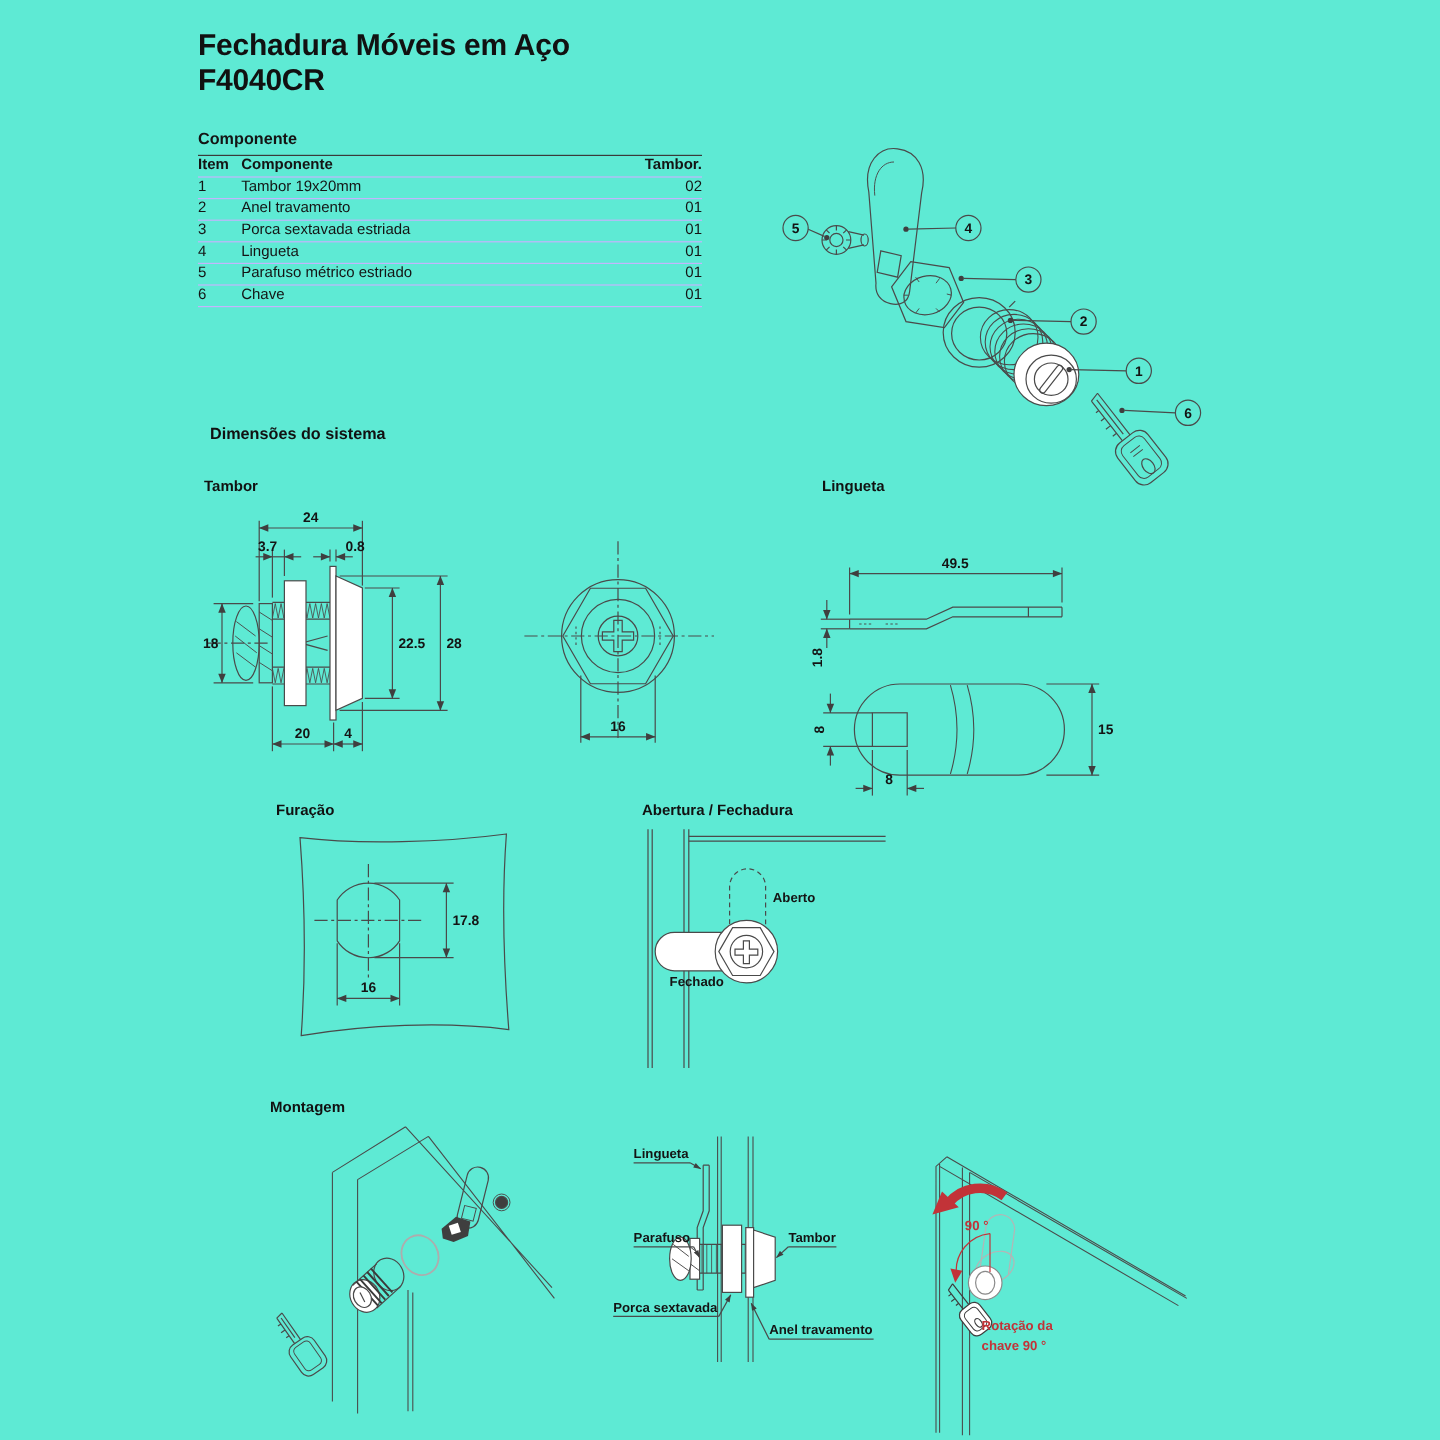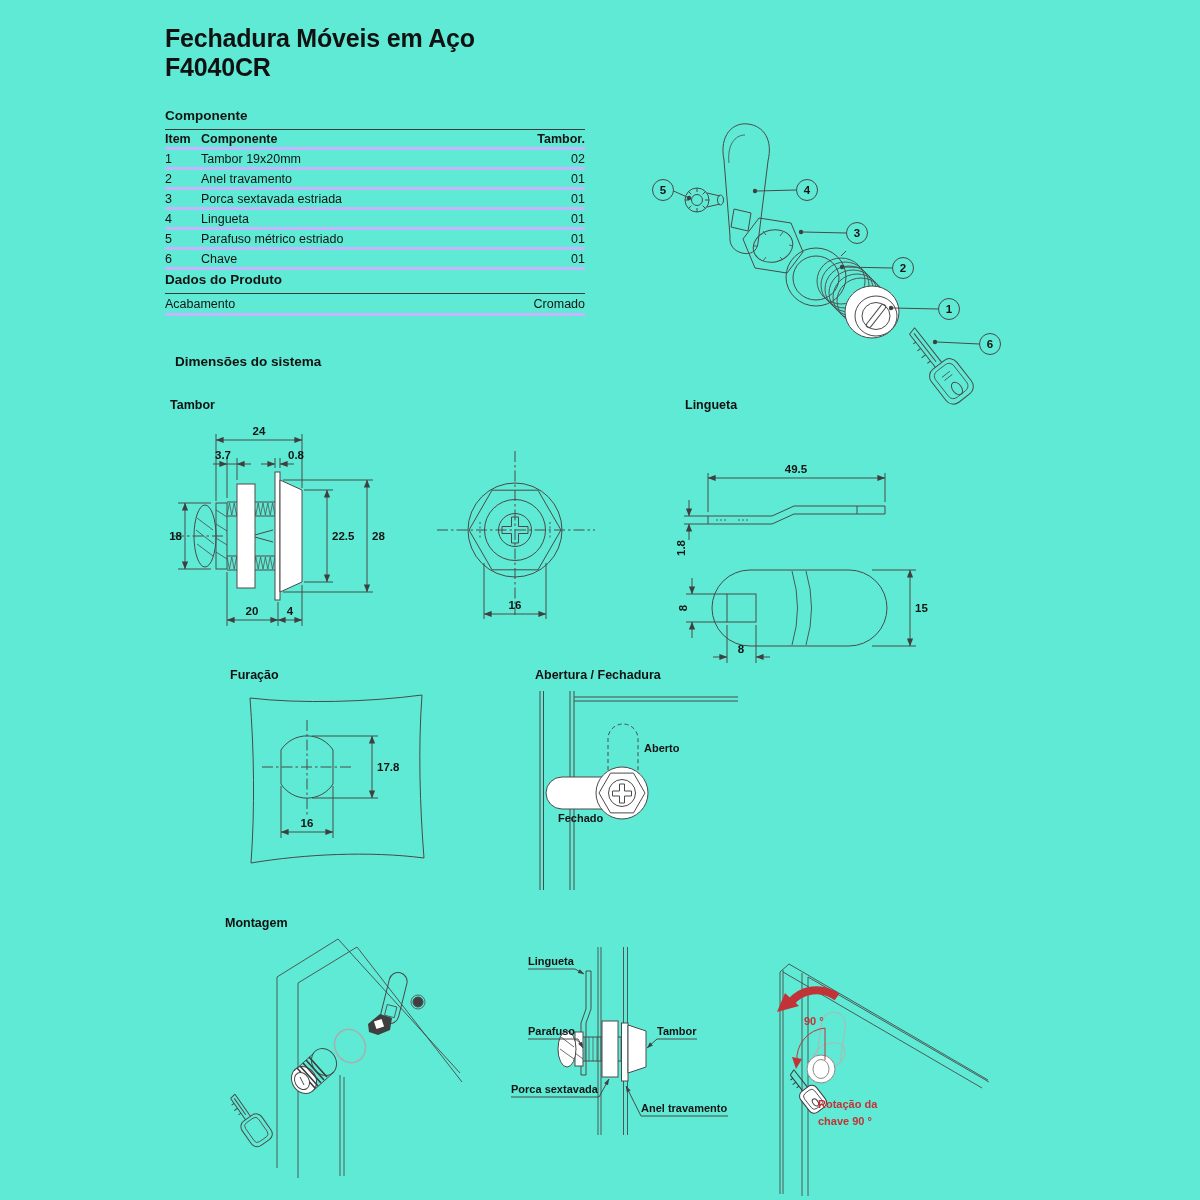--- a/index.html
+++ b/index.html
@@ -6,21 +6,21 @@
   #page{position:relative;width:1200px;height:1200px;background:#5eead4;overflow:hidden;
         font-family:"Liberation Sans",sans-serif;color:#141414;}
   .abs{position:absolute;}
   
   .title{font-size:25px;font-weight:bold;line-height:29px;letter-spacing:-0.2px;color:#111;}
   .sec-head{font-size:13.5px;font-weight:bold;color:#111;}
   .draw-label{font-size:12.5px;font-weight:bold;color:#111;}
   
   .tbl{font-size:12.5px;}
   .tbl .heading{font-size:13.5px;font-weight:bold;height:21px;}
-  .tbl .row{display:flex;align-items:center;height:17px;border-bottom:3px solid #c4b5fd;}
+  .tbl .row{display:flex;height:17px;border-bottom:1px solid #c4b5fd;}
   .tbl .row.head{border-top:1px solid #3a3a3a;font-weight:bold;}
   .tbl .c-item{width:36px;flex:none;}
   .tbl .c-name{flex:1;}
   .tbl .c-qty{width:60px;flex:none;text-align:right;}
   .tbl .c-attr{flex:1;}
   .tbl .c-val{width:120px;flex:none;text-align:right;}
   
   svg.draw{position:absolute;overflow:visible;}
   svg.draw *{stroke:#4a4a4a;fill:none;stroke-width:1;}
   svg.draw text{stroke:none;fill:#141414;font:700 11.5px "Liberation Sans",sans-serif;}
@@ -72,27 +72,20 @@
       <span class="c-name">Parafuso métrico estriado</span>
       <span class="c-qty">01</span>
     </div>
     <div class="row">
       <span class="c-item">6</span>
       <span class="c-name">Chave</span>
       <span class="c-qty">01</span>
     </div>
   </div>
 
-  <div class="abs tbl" style="left:165px;top:272px;width:420px;">
-    <div class="heading">Dados do Produto</div>
-    <div class="row head" style="font-weight:normal;height:19px;">
-      <span class="c-attr">Acabamento</span>
-      <span class="c-val">Cromado</span>
-    </div>
-  </div>
 
   <div class="abs sec-head" style="left:165px;top:354px;margin-left:10px;">Dimensões do sistema</div>
 
   <svg class="draw" style="left:645px;top:105px;" width="370" height="300">
 
     <g>
       <circle cx="52" cy="95" r="12"></circle>
       <path d="M64 95 L60 95 M60.5 103.5 L57.7 100.7 M52 107 L52 103 M43.5 103.5 L46.3 100.7 M40 95 L44 95 M43.5 86.5 L46.3 89.3 M52 83 L52 87 M60.5 86.5 L57.7 89.3"></path>
       <circle cx="52" cy="95" r="5.5"></circle>
       <path d="M62 88 L75 91 M62 102 L75 99"></path>

